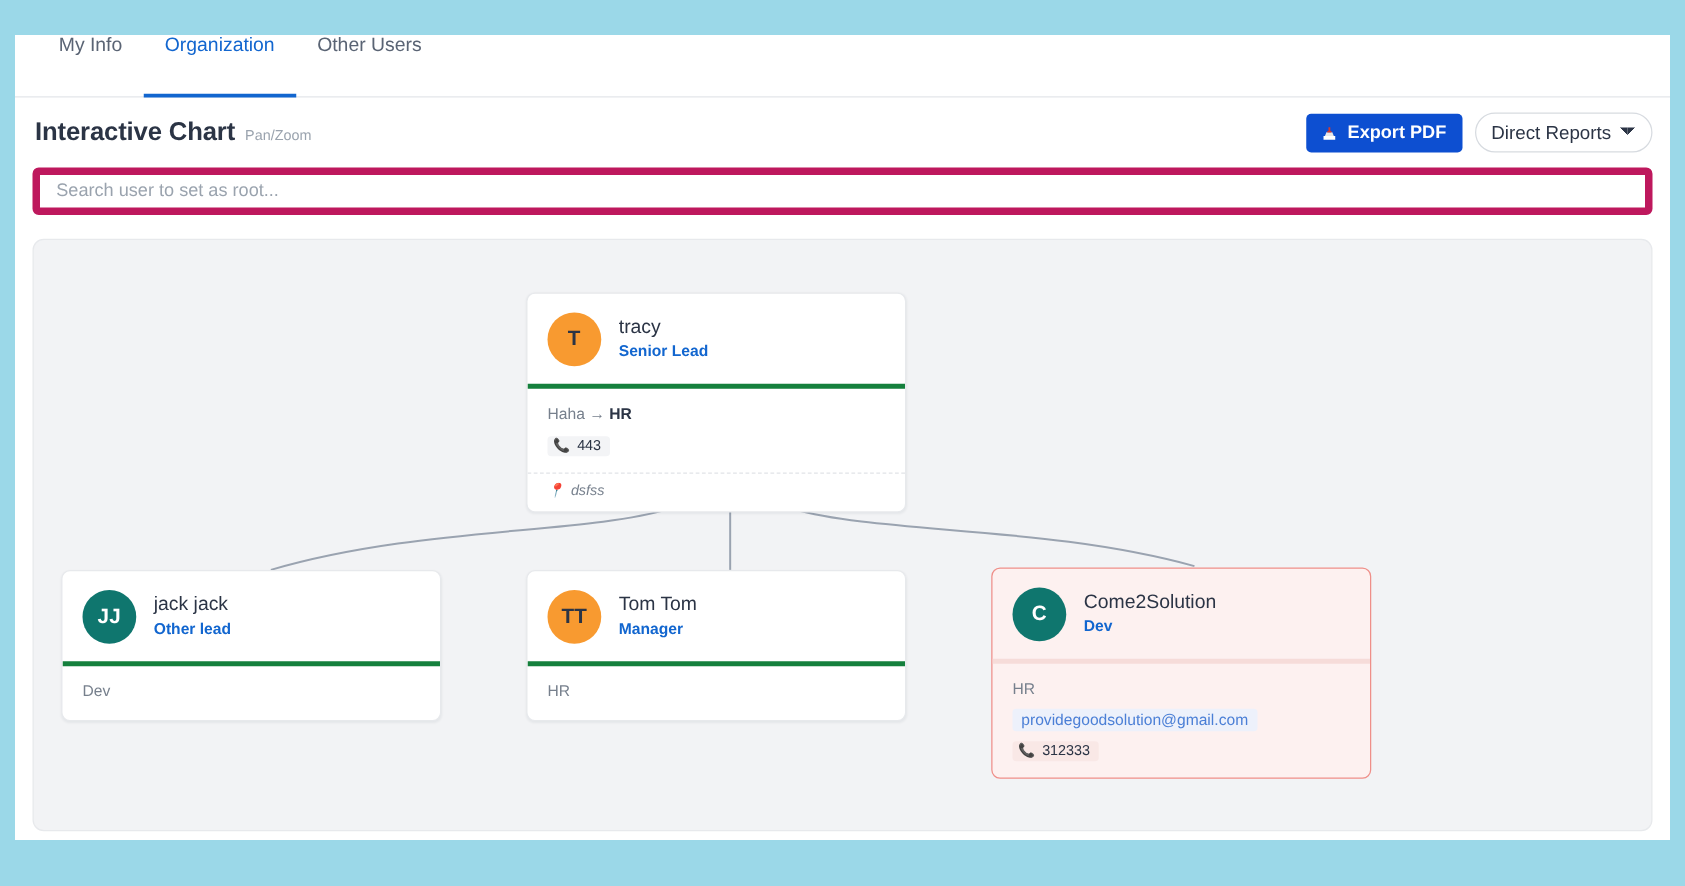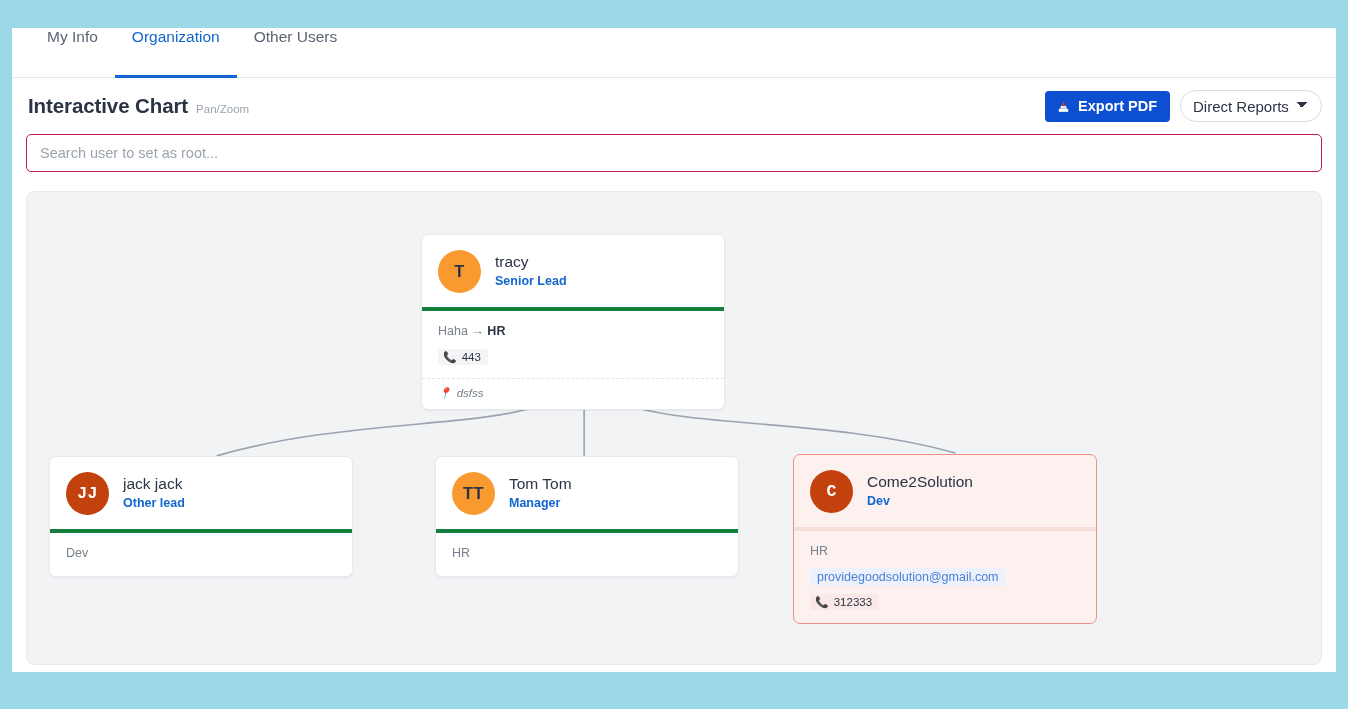--- a/index.html
+++ b/index.html
@@ -119,21 +119,21 @@
     background-repeat: no-repeat;
   }
 
   
   #search-row {
     padding: 0 14px 0 14px;
   }
   #search-input {
     width: 100%;
     height: 38px;
-    border: 1px solid #be185d;
+    border: 6px solid #be185d;
     border-radius: 5px;
     padding: 0 13px;
     font-size: 14.5px;
     font-family: "Liberation Sans", sans-serif;
     color: #2b3445;
     outline: none;
     background: #fff;
   }
   #search-input::placeholder { color: #9aa3ae; }
 
@@ -179,21 +179,21 @@
     border-radius: 50%;
     display: flex;
     align-items: center;
     justify-content: center;
     font-size: 16.5px;
     font-weight: bold;
     flex: 0 0 auto;
     letter-spacing: 0.3px;
   }
   .avatar.orange { background: #f89a30; color: #2b3445; }
-  .avatar.green  { background: #c2410c; color: #ffffff; font-family: Liberation Mono, monospace; }
+  .avatar.green  { background: #0f766e; color: #ffffff; }
   .node-ident { min-width: 0; }
   .node-name {
     font-size: 15.5px;
     color: #2b3445;
     line-height: 1.25;
     white-space: nowrap;
   }
   .node-title {
     font-size: 12.5px;
     font-weight: bold;
@@ -334,21 +334,21 @@
           <div class="node-title">Other lead</div>
         </div>
       </div>
       <div class="node-body">
         <div class="dept-line">
           <span>Dev</span>
         </div>
       </div>
     </div>
 
-    <div class="org-node" style="left:408px; top:264px; width:304px;">
+    <div class="org-node" style="left:394px; top:264px; width:304px;">
       <div class="node-head">
         <div class="avatar orange">TT</div>
         <div class="node-ident">
           <div class="node-name">Tom Tom</div>
           <div class="node-title">Manager</div>
         </div>
       </div>
       <div class="node-body">
         <div class="dept-line">
           <span>HR</span>

